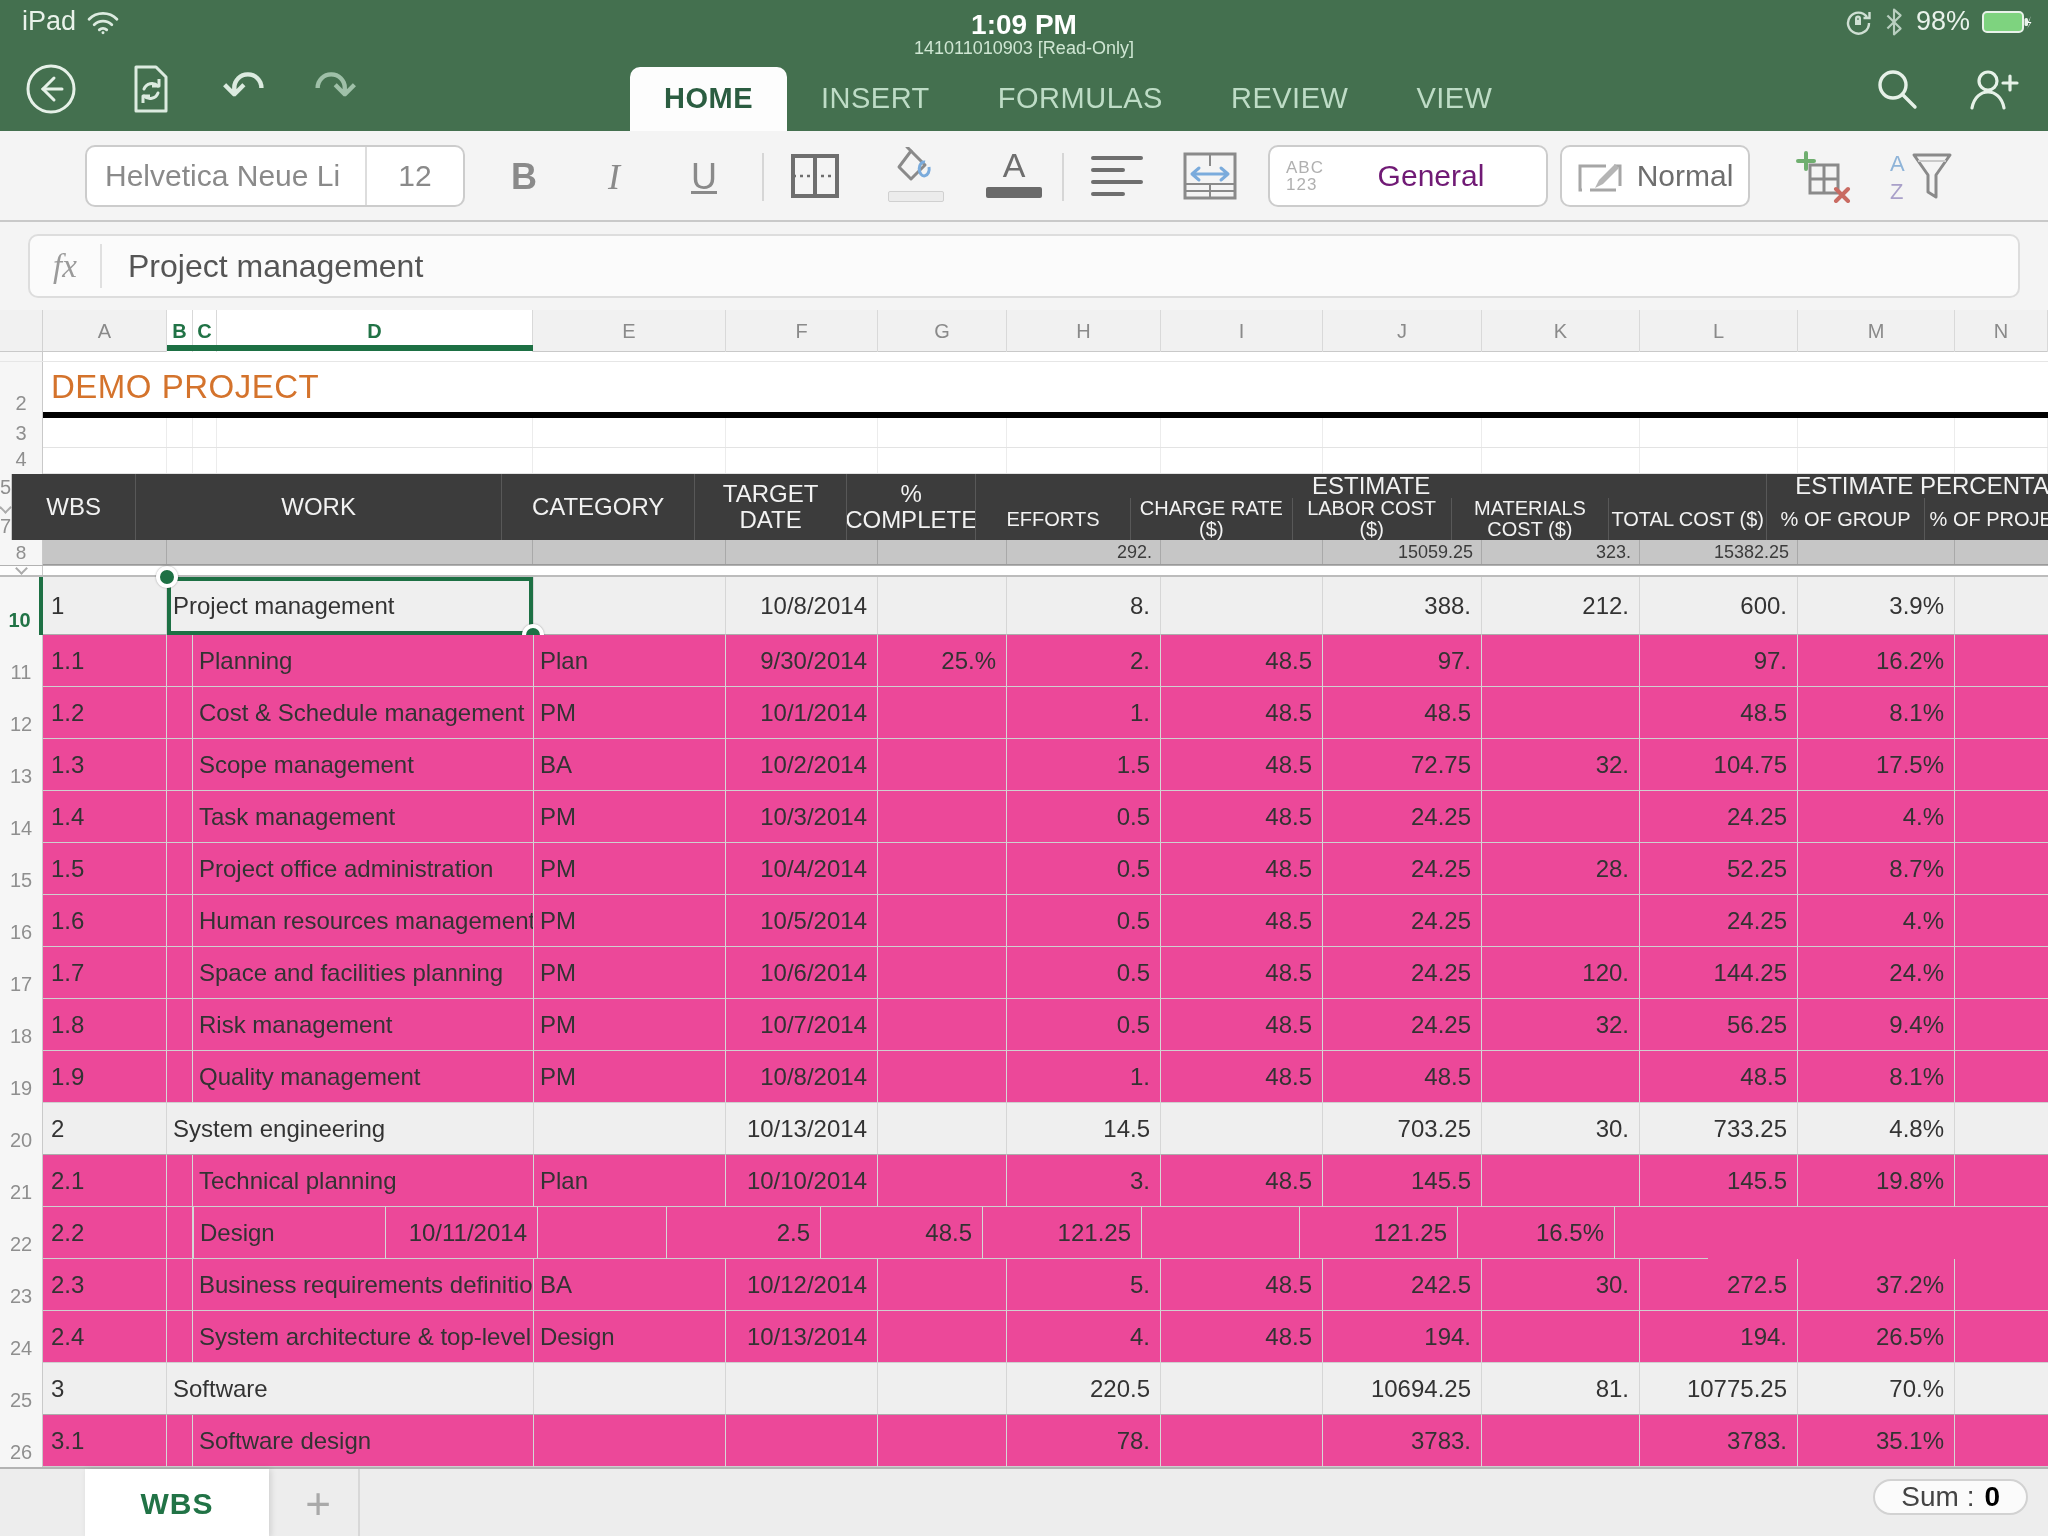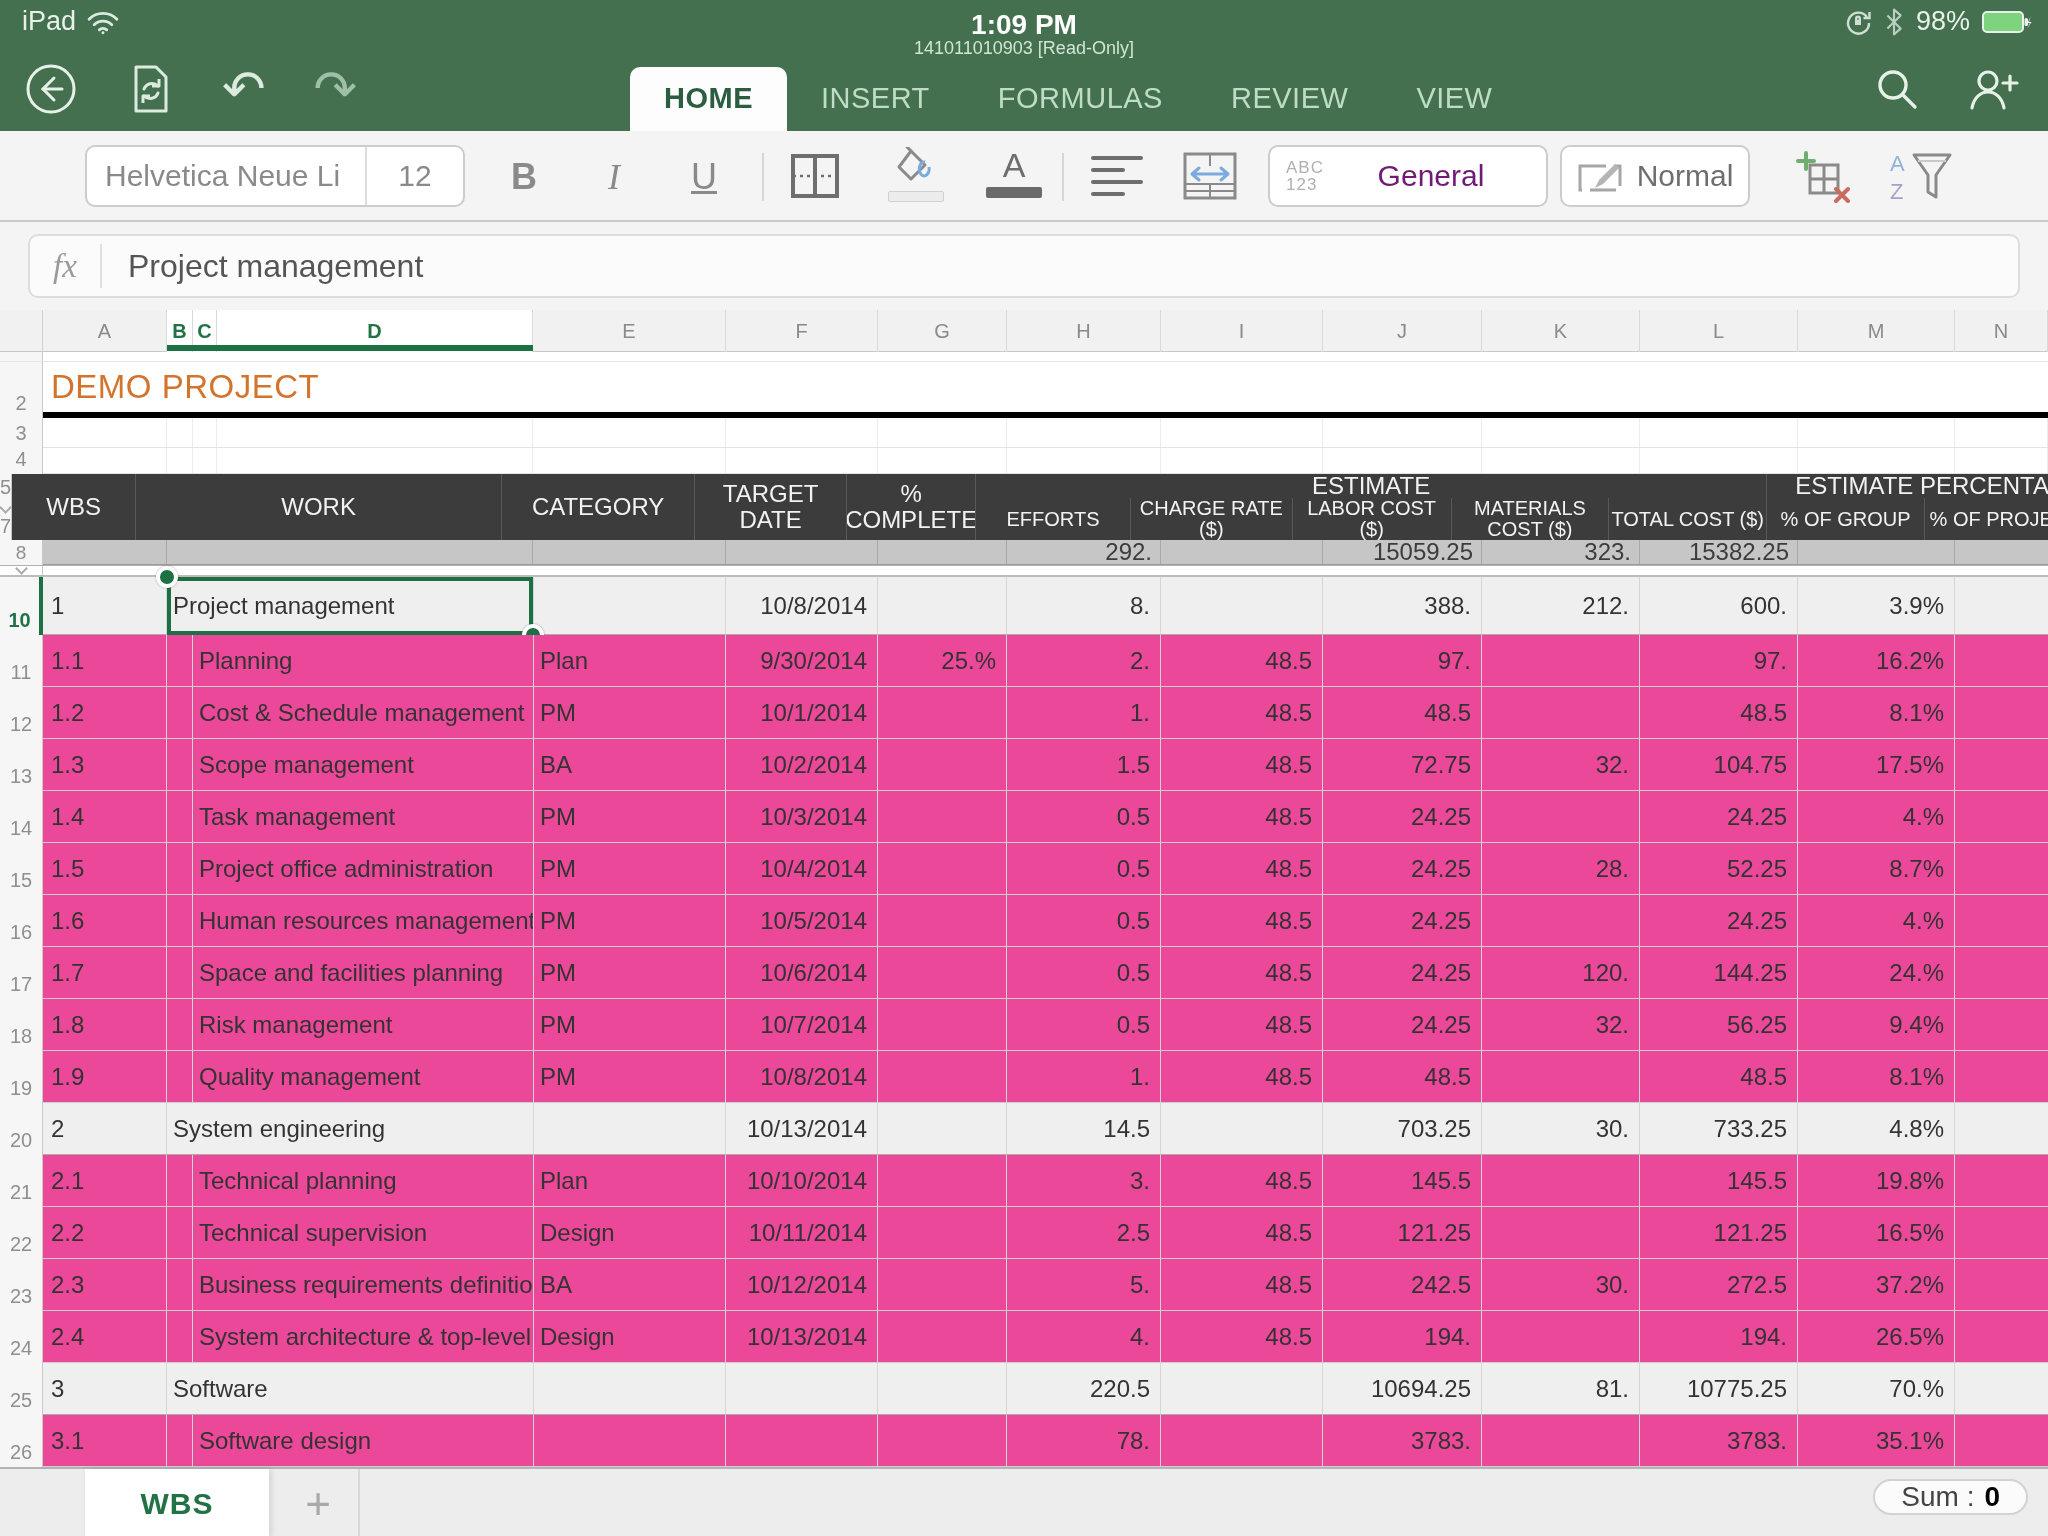--- a/index.html
+++ b/index.html
@@ -99,21 +99,21 @@
   .dgroup-title.clip { justify-content:flex-start; padding-left:28px; white-space:nowrap; overflow:hidden; }
   .dsubs { flex:1; display:flex; }
   .dsub { border-left:1px solid #585858; display:flex; align-items:center; justify-content:center;
     text-align:center; font-size:20px; line-height:21px; overflow:hidden; }
   .dsub:first-child { border-left:none; }
   .hgut { flex-direction:column; justify-content:space-between; align-items:center; padding:2px 0 0; }
 
   
   .r-totals { height:25px; }
   .tot { flex:1; display:flex; background:var(--totals-bg,#c6c6c6); border-bottom:1px solid #9a9a9a; }
-  .tcell { border-right:1px solid #a9a9a9; font-size:24px; color:#3c3c3c; display:flex;
+  .tcell { border-right:1px solid #a9a9a9; font-size:18px; color:#3c3c3c; display:flex;
     align-items:center; justify-content:flex-end; padding-right:8px; }
 
   
   .r-gap { height:12px; border-top:1px solid #b2b2b2; border-bottom:2px solid #bcbcbc; background:#fff; }
   .r-gap .gutter { align-items:center; padding:0; background:#fdfdfd; }
 
   
   .grid-row { display:flex; height:52px; position:relative; background:#ec4899; }
   .grid-row .cell { border-right:1px solid #d6d6d6; border-bottom:1px solid #cfcfcf;
     font-size:24px; color:#333; display:flex; align-items:center; overflow:hidden; white-space:nowrap; }
@@ -649,21 +649,20 @@
     <div class="cell cj numr">145.5</div>
     <div class="cell ck numr"></div>
     <div class="cell cl numr">145.5</div>
     <div class="cell cm numr">19.8%</div>
     <div class="cell cn"></div>
   </div>
       <div class="grid-row">
     <div class="gutter">22</div>
     <div class="cell ca">2.2</div>
     <div class="cell cb"></div>
-    <div class="cell cwork">Technical supervision</div>
     <div class="cell ce">Design</div>
     <div class="cell cf numr">10/11/2014</div>
     <div class="cell cg numr"></div>
     <div class="cell ch numr">2.5</div>
     <div class="cell ci numr">48.5</div>
     <div class="cell cj numr">121.25</div>
     <div class="cell ck numr"></div>
     <div class="cell cl numr">121.25</div>
     <div class="cell cm numr">16.5%</div>
     <div class="cell cn"></div>

